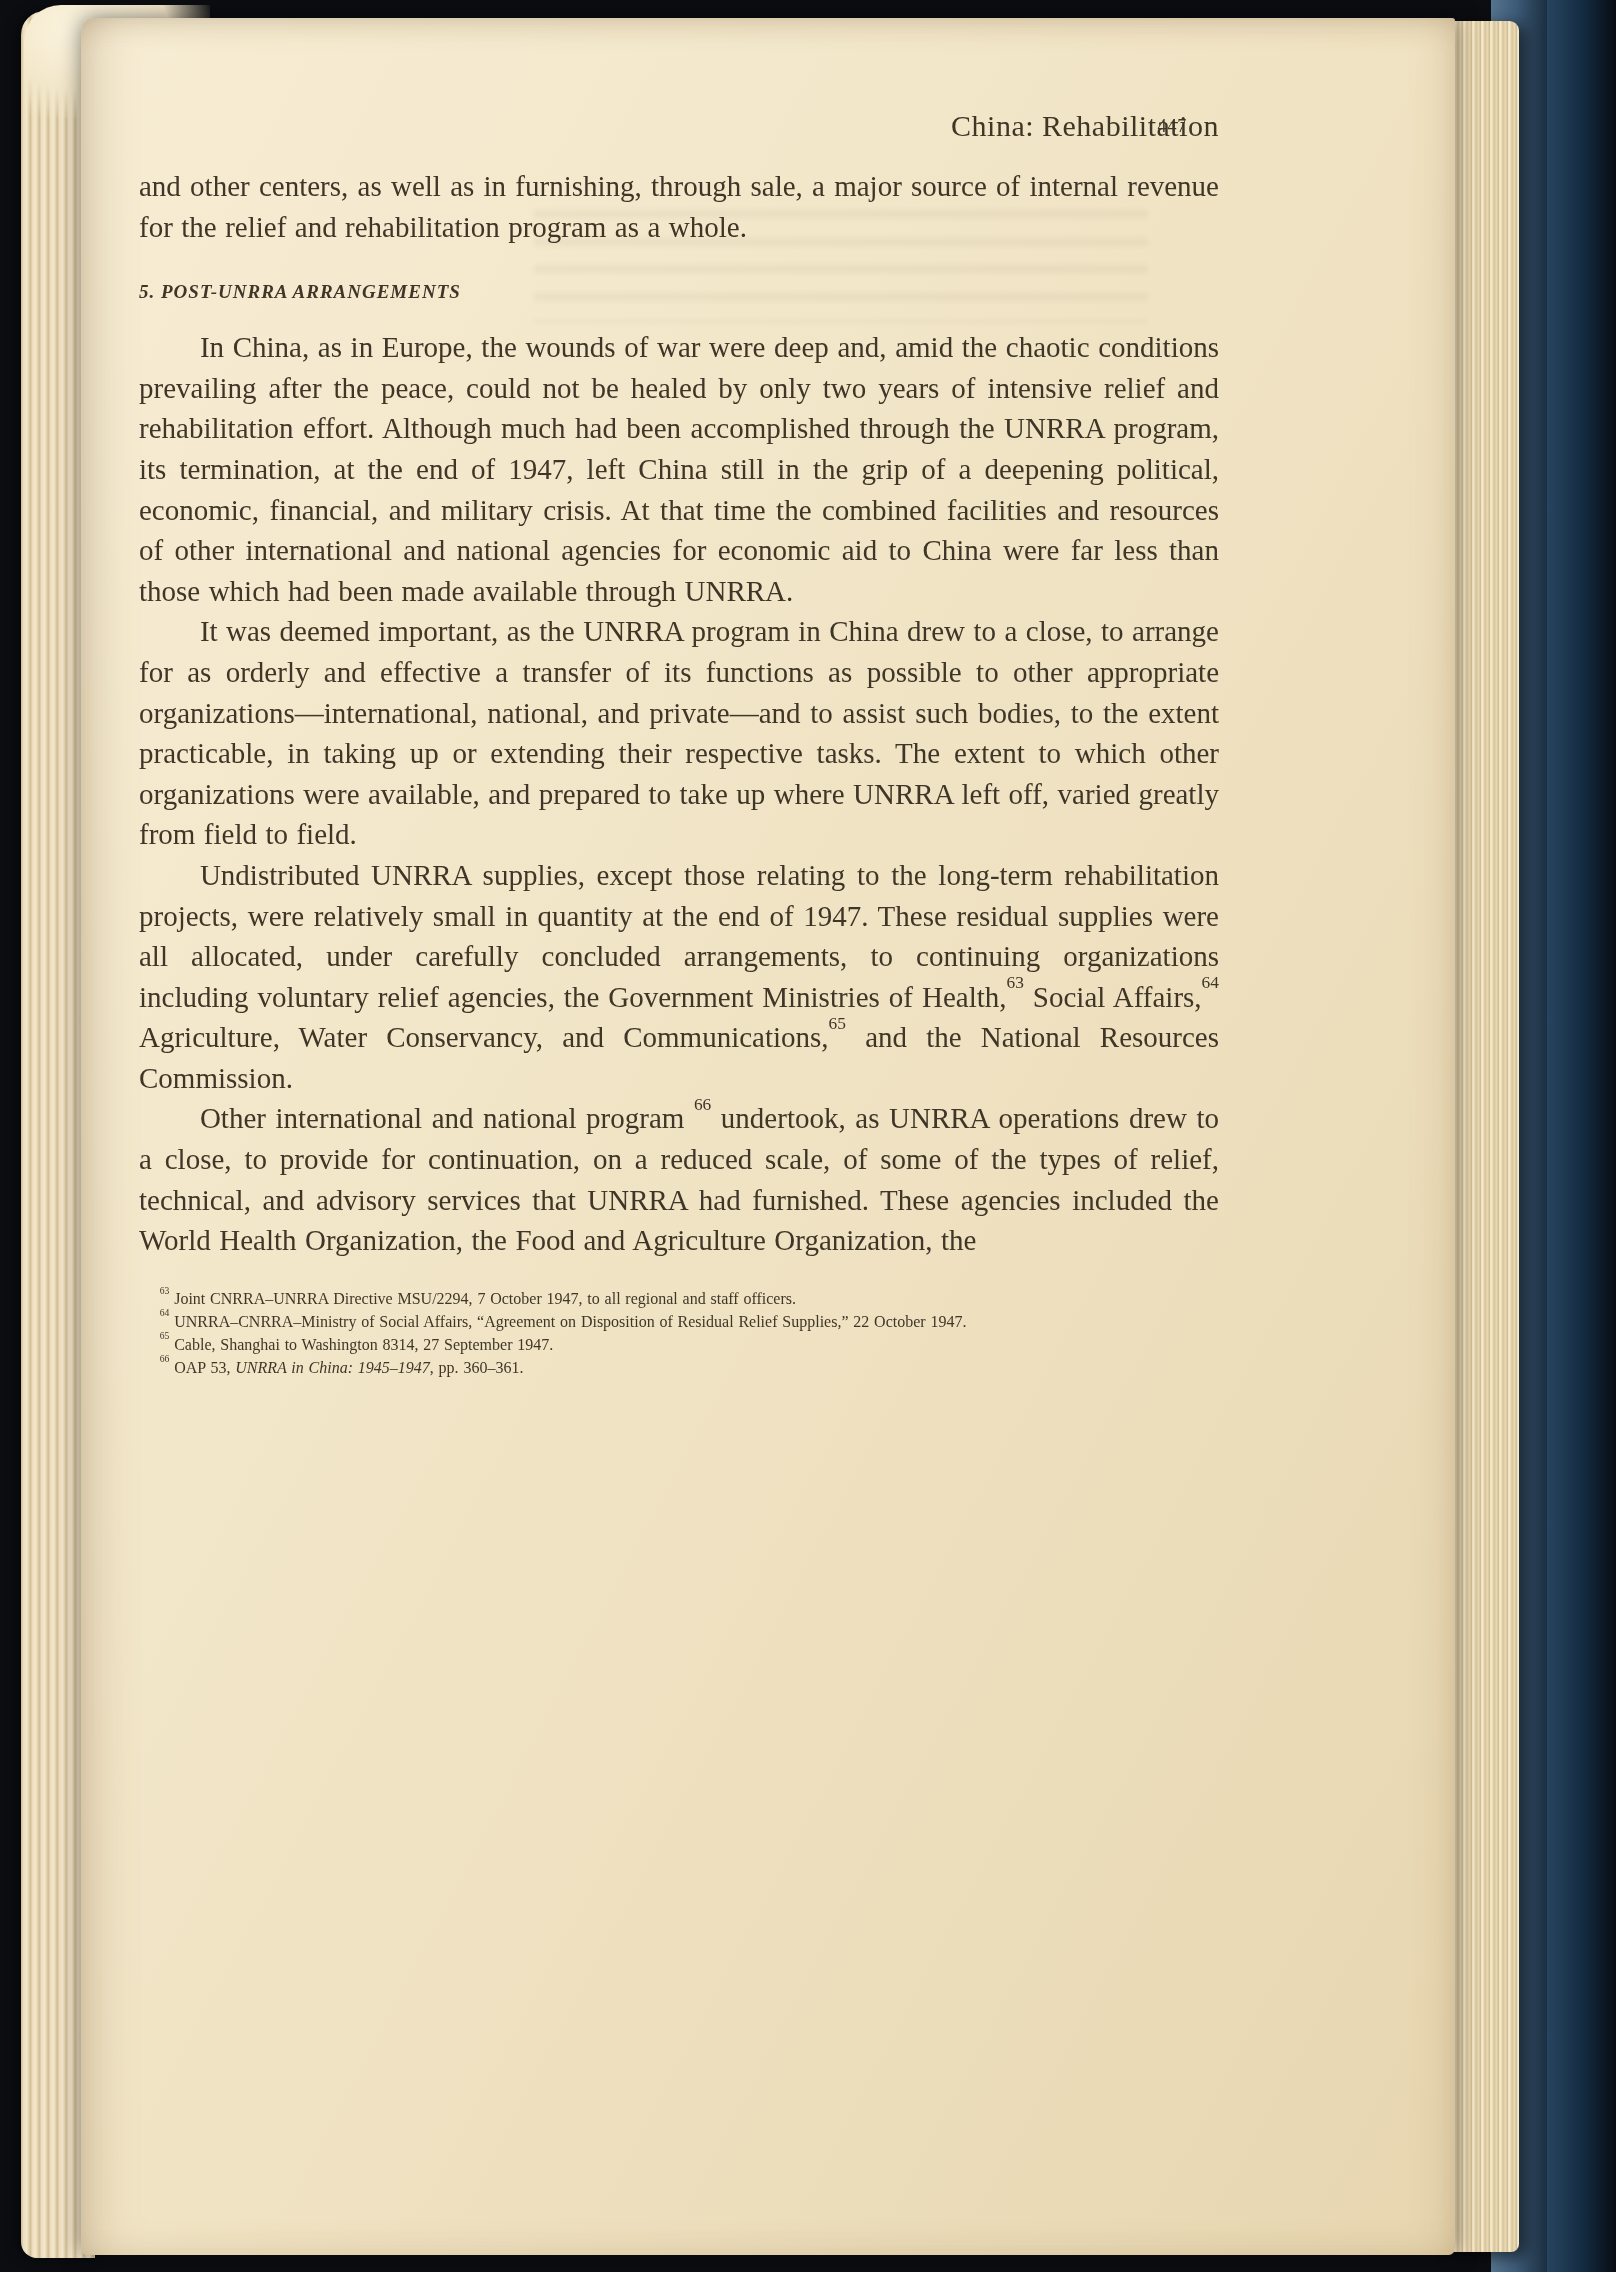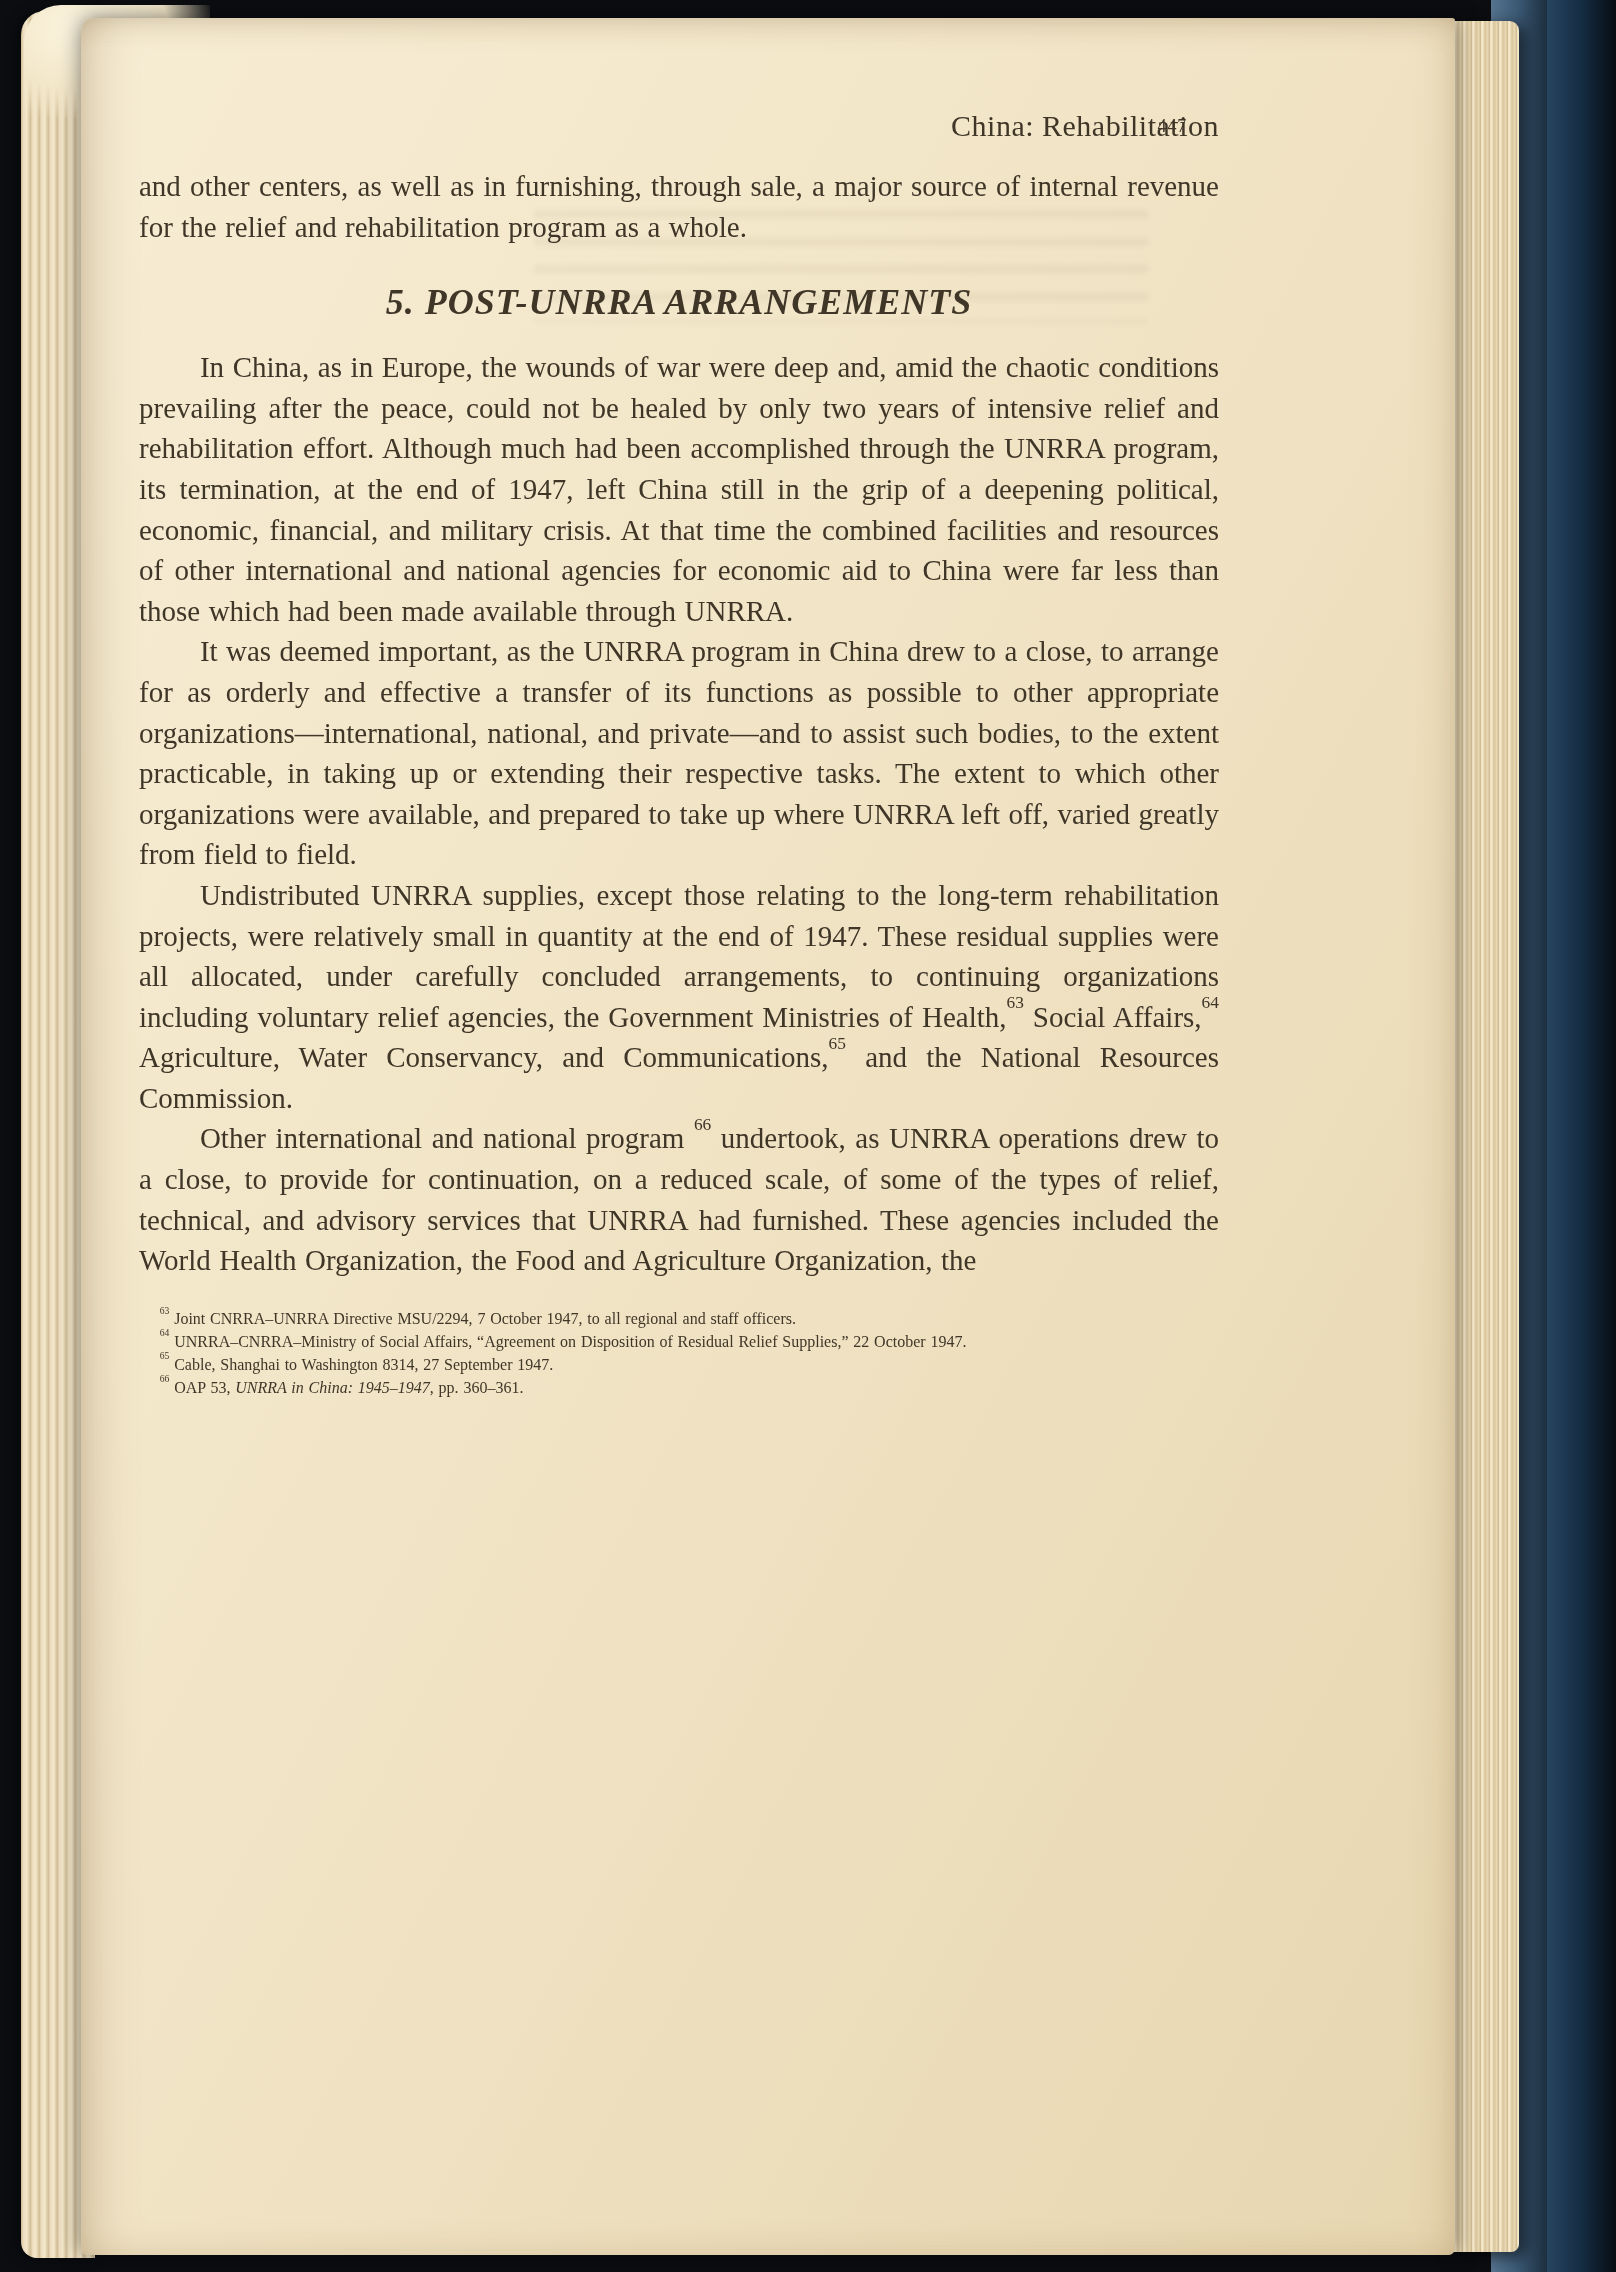--- a/index.html
+++ b/index.html
@@ -77,22 +77,22 @@
     position: absolute; right: 32px; top: 7.3px; font-size: 18px; letter-spacing: 0.8px;
   }
 
   .intro-paragraph, .paragraph {
     font-size: 29px; line-height: 1.40; text-align: justify;
     word-spacing: 1.2px;
   }
   .paragraph { text-indent: 2.1em; }
 
   .section-heading {
-    font-style: italic; text-align: center;
-    font-size: 36px; letter-spacing: 1px;
+    font-style: italic; 
+    font-size: 19px; letter-spacing: 1px;
     margin: 34px 0 24px 0;
   }
 
   sup { font-size: 0.60em; line-height: 0; position: relative; top: -0.45em; }
 
   .footnotes { margin-top: 27.5px; }
   .footnote {
     font-size: 16px; line-height: 1.42; text-align: justify;
     text-indent: 1.3em; word-spacing: 0.8px;
   }

